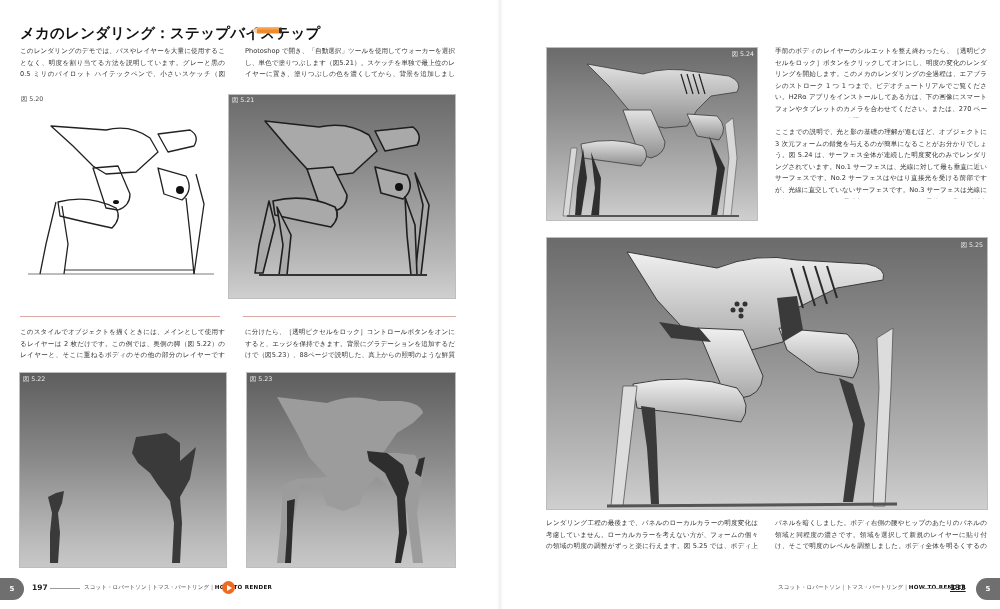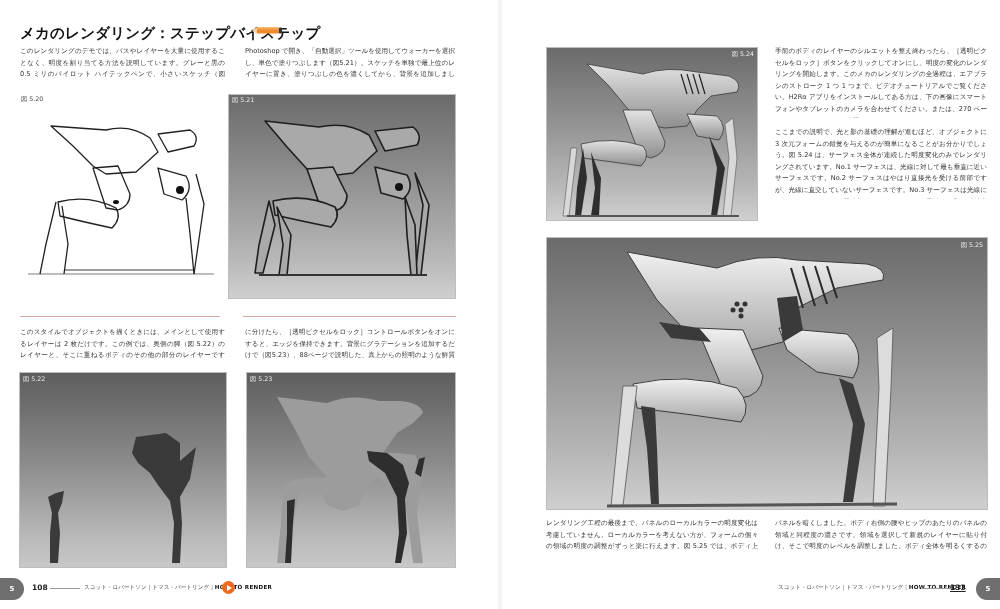--- a/index.html
+++ b/index.html
@@ -152,21 +152,21 @@
       </g>
       <g fill="#2e2e2e">
         <path d="M120,78 L140,80 L156,92 L162,110 L158,126 L160,160 L154,190 L148,190 L152,160 L150,124 L138,100 L122,88 Z"></path>
         <path d="M40,128 L48,126 L46,150 L44,190 L38,190 L40,160 Z"></path>
         <path d="M172,86 L178,84 L174,104 L168,100 Z"></path>
       </g>
     </svg>
   </div>
 
   <div class="tab tab-left">5</div>
-  <div class="page-num" style="left:32px;">108</div>
+  <div class="page-num" style="left:32px;">197</div>
   <div class="rule" style="left:50px; top:588px; width:30px;"></div>
   <div class="footer-text" style="left:84px;">
     <span>スコット・ロバートソン｜トマス・バートリング｜</span><span class="footer-brand">HOW TO RENDER</span>
   </div>
   <div class="play-icon" style="left:222px;"></div>
 </div>
 
 <div class="gutter"></div>
 
 <div class="page page-right">

